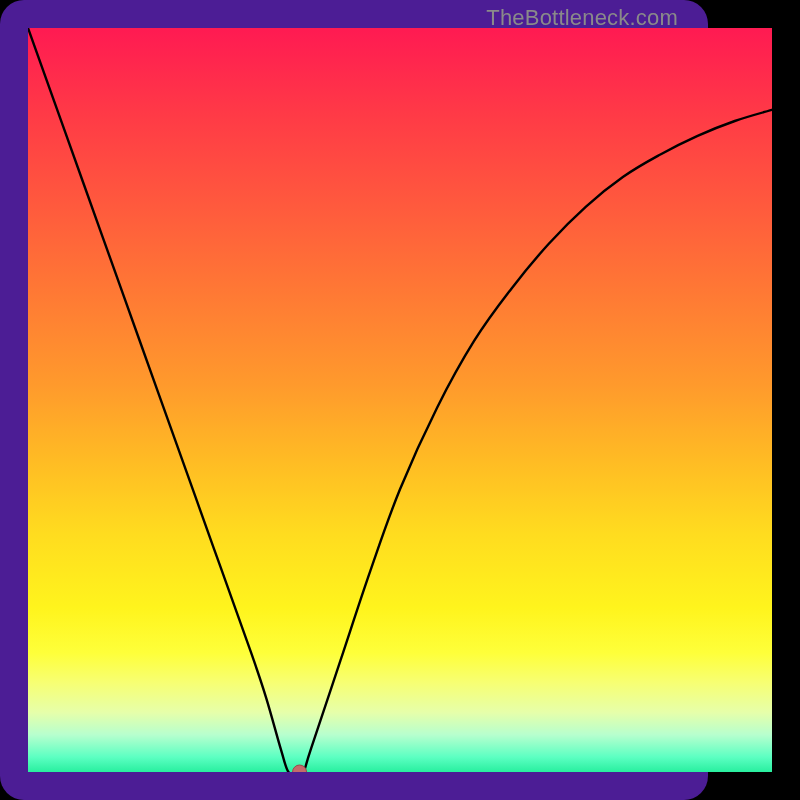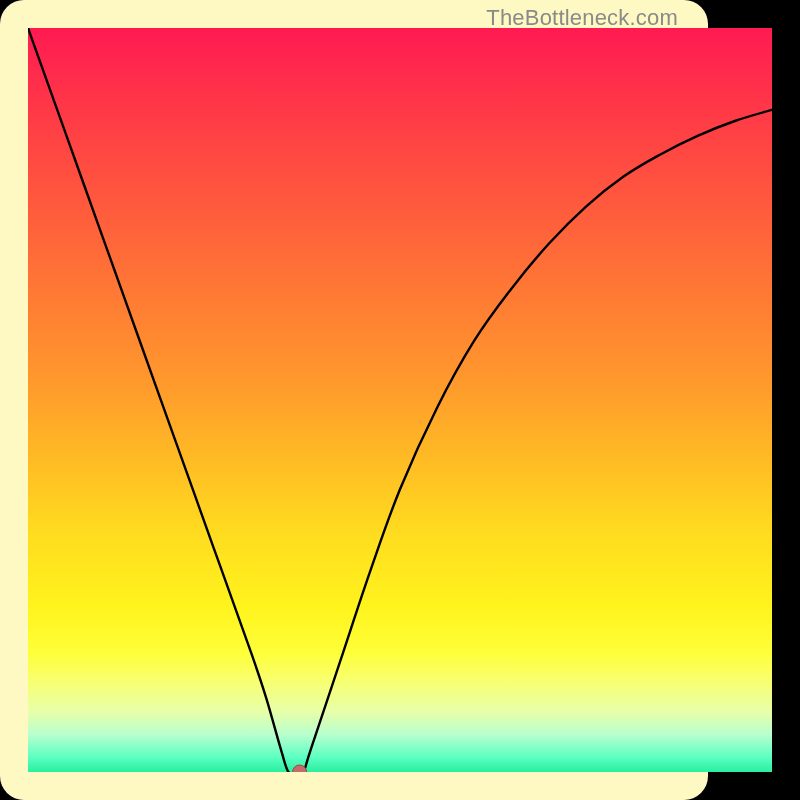--- a/index.html
+++ b/index.html
@@ -8,21 +8,21 @@
     width: 800px;
     height: 800px;
     overflow: hidden;
     background: #000;
     font-family: Arial, Helvetica, sans-serif;
   }
   .frame {
     position: relative;
     width: 708px;
     height: 800px;
-    background: #fef9c3;
+    background: #4c1d95;
     border-radius: 24px;
   }
   .plot-area {
     position: absolute;
     left: 28px;
     top: 28px;
     width: 744px;
     height: 744px;
     background: linear-gradient(
       to bottom,

